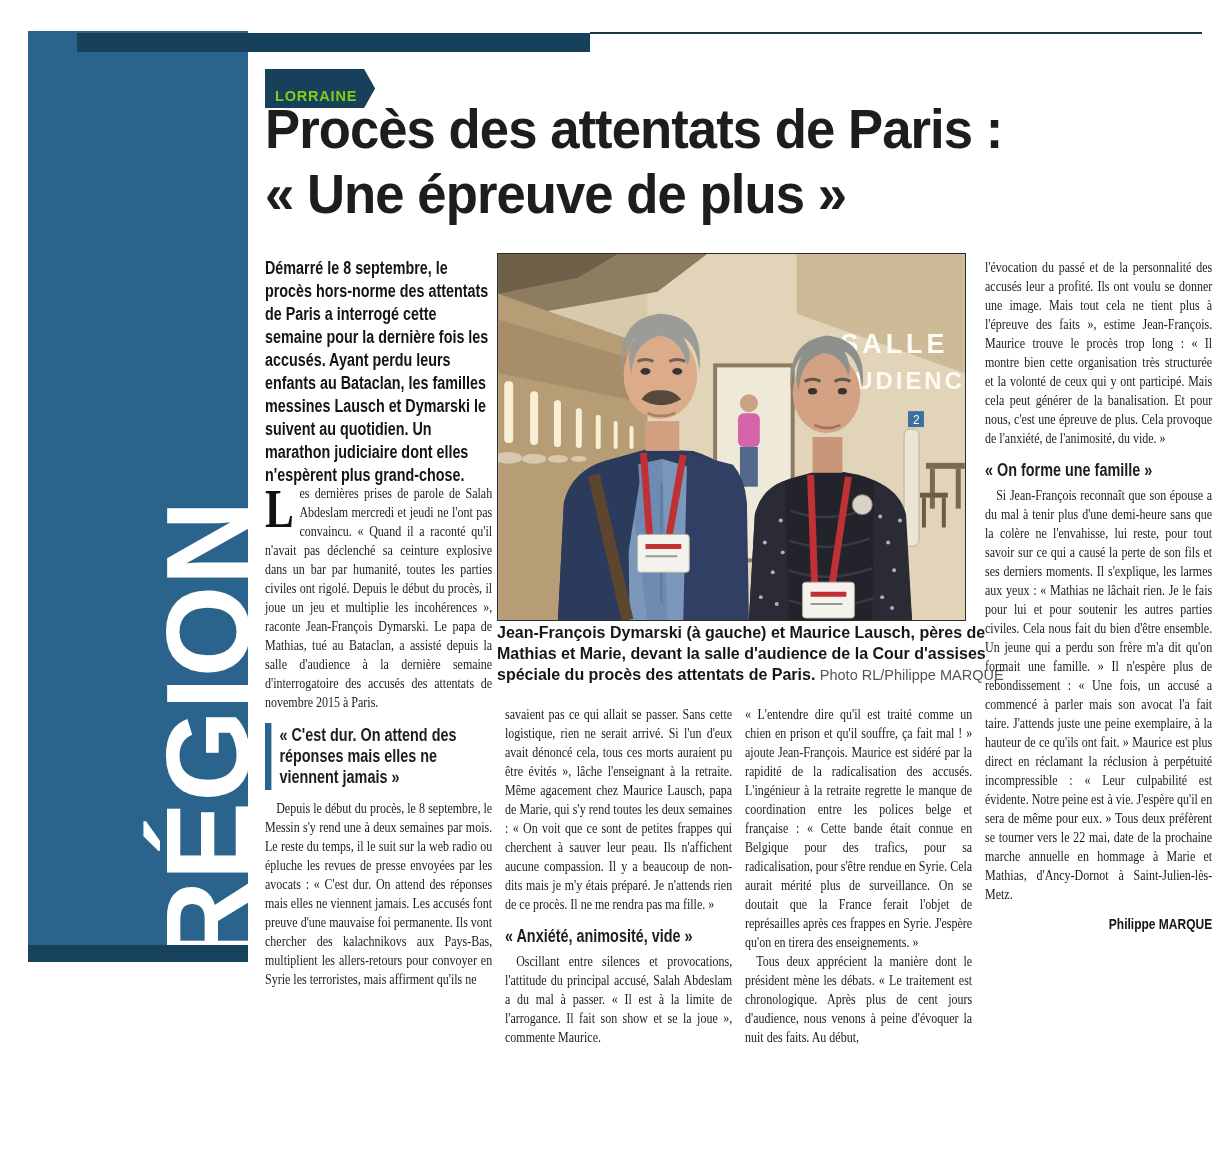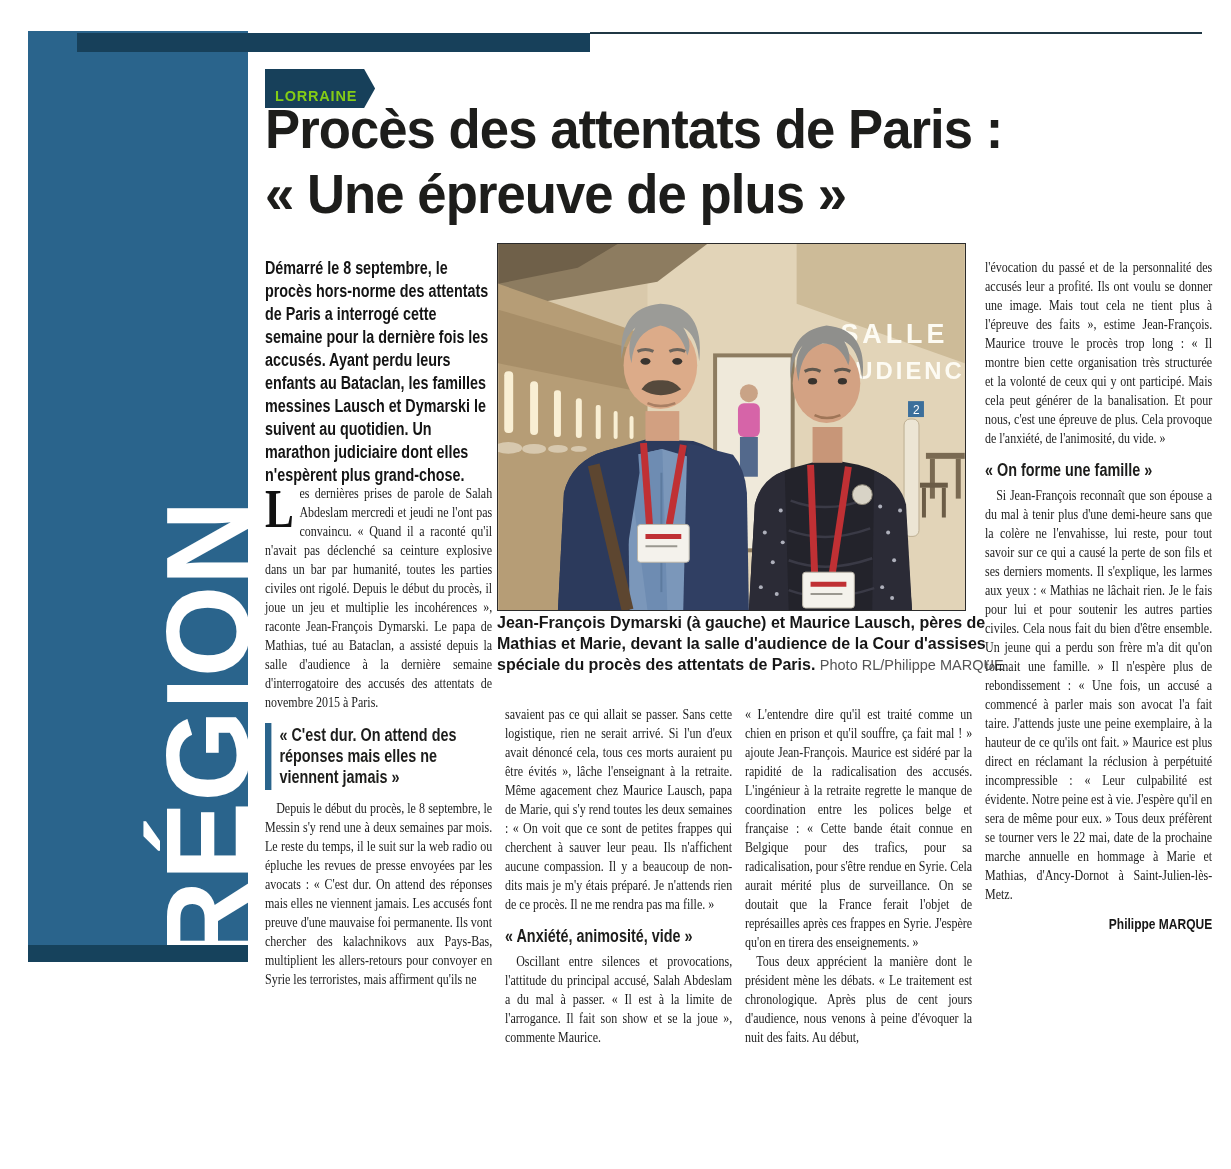--- a/index.html
+++ b/index.html
@@ -33,21 +33,21 @@
     font-size:56px;line-height:65px;font-weight:bold;color:#1d1d1b;letter-spacing:-1px;
     transform:scaleX(0.94);transform-origin:top left;
   }
   
   .standfirst{
     position:absolute;left:265px;top:257px;width:277px;
     font-size:17.5px;line-height:23px;font-weight:bold;color:#141414;
     transform:scaleX(0.82);transform-origin:top left;text-align:left;
   }
   
-  .photo{position:absolute;left:497px;top:243px;width:538px;}
+  .photo{position:absolute;left:497px;top:253px;width:538px;}
   .photo svg{display:block;border:1px solid #2b2b2b;box-sizing:border-box;}
   .caption{margin-top:1px;font-size:16px;line-height:21px;font-weight:bold;color:#161616;text-align:left;}
   .credit{font-weight:normal;color:#555;font-size:14.5px;}
   
   .bodycol{
     position:absolute;width:284px;transform:scaleX(0.8);transform-origin:top left;
     font-family:"Liberation Serif",serif;font-size:15px;line-height:19px;
     text-align:justify;color:#1b1b1b;
   }
   .bodycol p{margin:0;}

